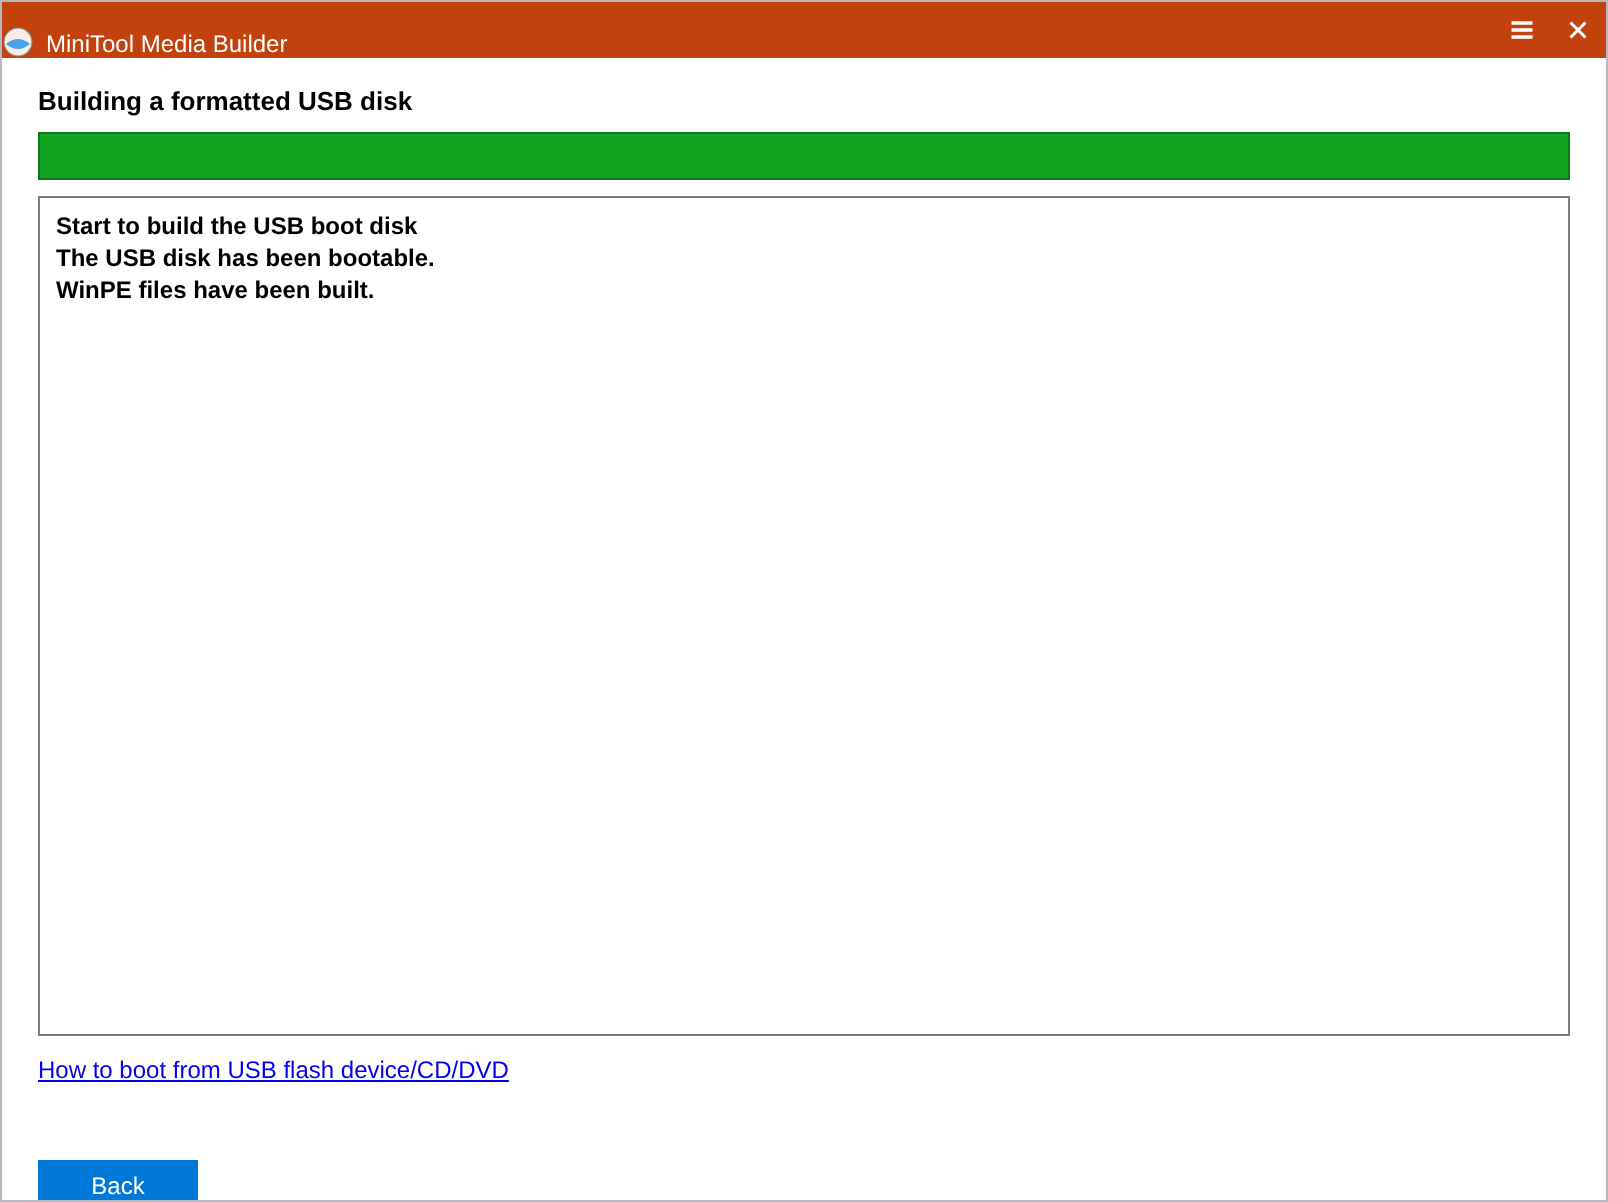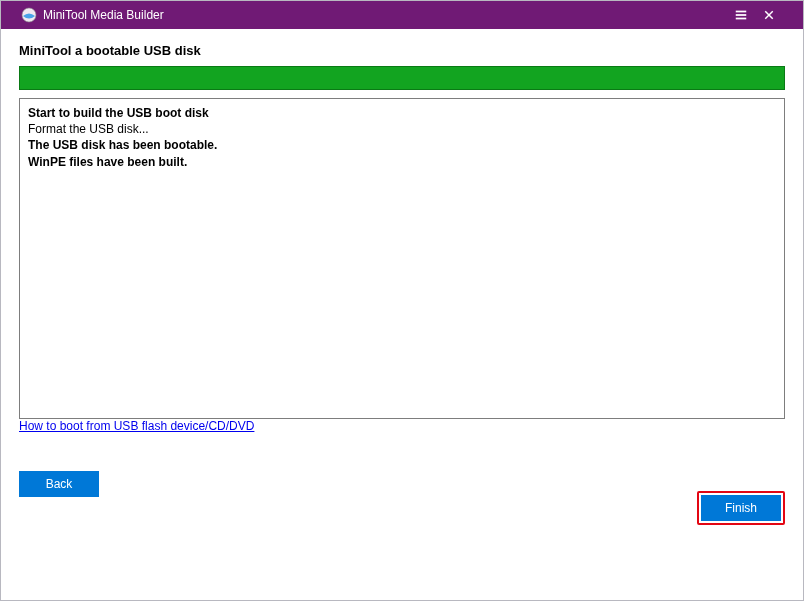--- a/index.html
+++ b/index.html
@@ -7,24 +7,24 @@
       font-family: "Segoe UI", Tahoma, Arial, sans-serif;
       font-size: 12px;
       background: #fff;
       width: 804px;
       height: 601px;
       overflow: hidden;
       border: 1px solid #b8b8c0;
     }
     .titlebar {
       height: 28px;
-      background: #701a75;
+      background: #c2410c;
       display: flex;
-      align-items: center;
-      padding: 0 20px;
+      align-items: flex-end;
+      padding: 0 0;
       color: #fff;
     }
     .titlebar-icon {
       width: 16px; height: 16px;
       margin-right: 6px;
       display: inline-flex; align-items: center; justify-content: center;
     }
     .titlebar-title {
       font-size: 12px;
       flex: 0 0 auto;
@@ -47,31 +47,31 @@
     }
     .progress-bar {
       width: 100%;
       height: 24px;
       background: #12a420;
       border: 1px solid #0a7a15;
     }
     .log-box {
       margin-top: 8px;
       width: 100%;
-      height: 321px;
+      height: 420px;
       border: 1px solid #7d7d7d;
       padding: 6px 8px;
       font-size: 12px;
       overflow: auto;
       line-height: 1.35;
     }
     .log-box .bold { font-weight: bold; }
     .help-link {
       display: inline-block;
-      margin-top: 0;
+      margin-top: 10px;
       color: #0000ee;
       text-decoration: underline;
       cursor: pointer;
       font-size: 12px;
     }
     .button-row {
       margin-top: 10px;
       display: flex;
       justify-content: space-between;
       align-items: center;
@@ -117,27 +117,26 @@
   </span>
   <span class="titlebar-btn">
     <svg viewBox="0 0 16 16" width="12" height="12">
       <line x1="3" y1="3" x2="13" y2="13" stroke="#fff" stroke-width="2"></line>
       <line x1="13" y1="3" x2="3" y2="13" stroke="#fff" stroke-width="2"></line>
     </svg>
   </span>
 </div>
 
 <div class="content">
-  <div class="heading">MiniTool a bootable USB disk</div>
+  <div class="heading">Building a formatted USB disk</div>
 
   <div class="progress-bar"></div>
 
   <div class="log-box">
     <div class="bold">Start to build the USB boot disk</div>
-    <div>Format the USB disk...</div>
     <div class="bold">The USB disk has been bootable.</div>
     <div class="bold">WinPE files have been built.</div>
   </div>
 
   <a class="help-link">How to boot from USB flash device/CD/DVD</a>
 
   <div class="button-row">
     <button class="btn btn-back">Back</button>
     <span class="btn-finish-wrap">
       <button class="btn btn-finish">Finish</button>

